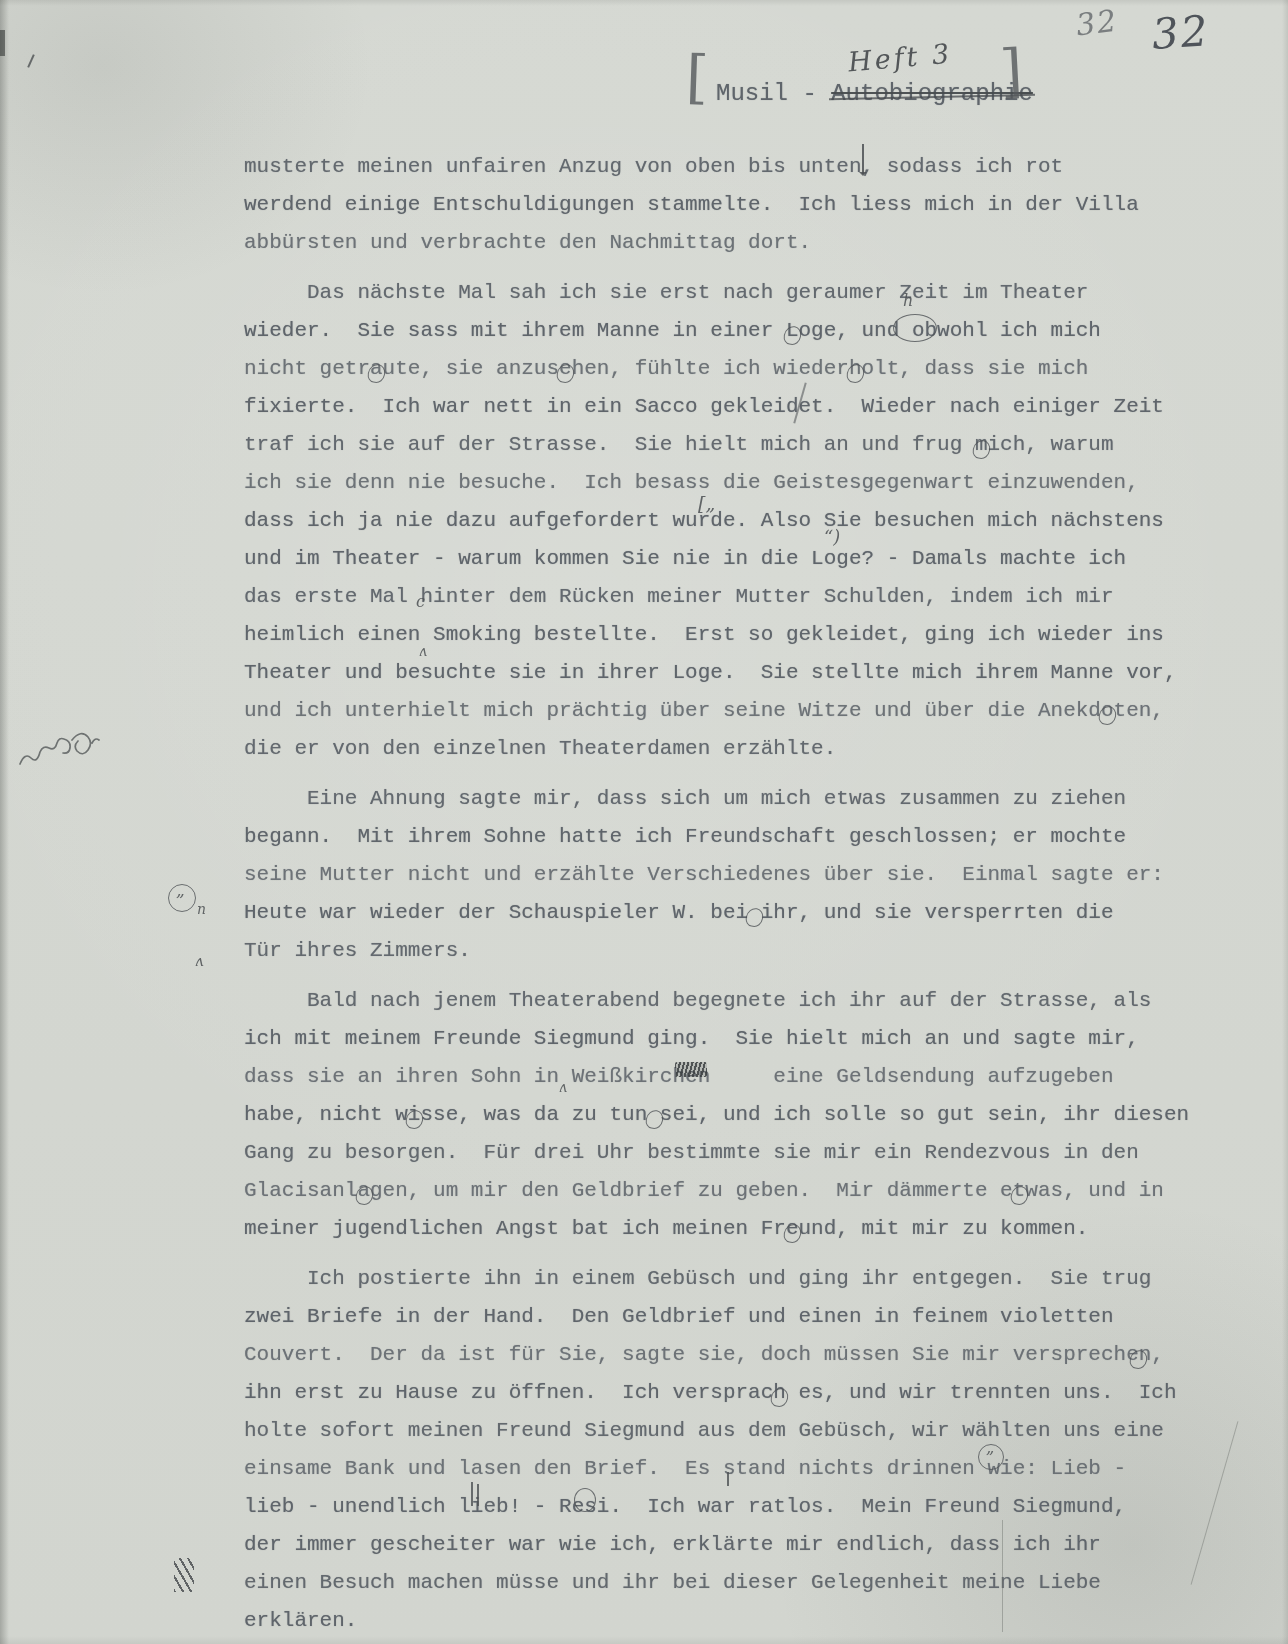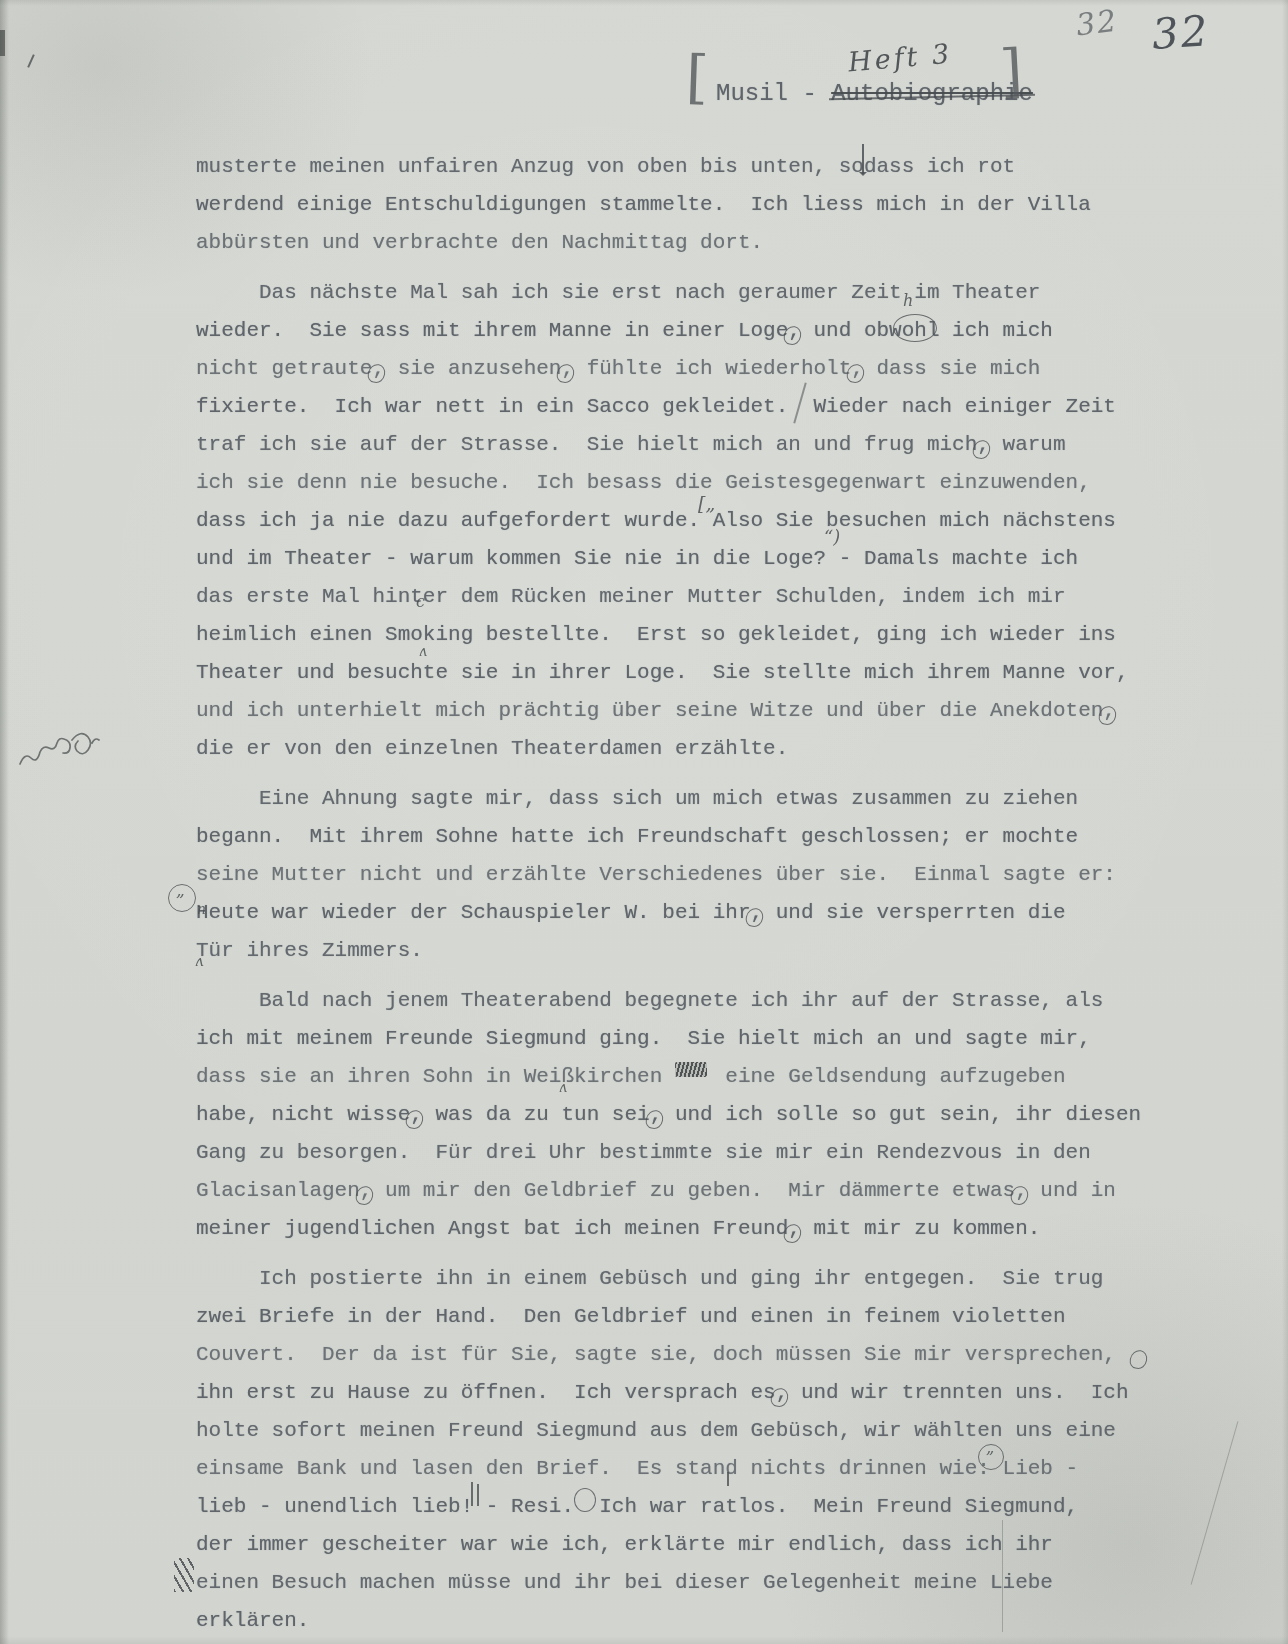--- a/index.html
+++ b/index.html
@@ -20,21 +20,21 @@
       linear-gradient(to bottom, rgba(58,62,58,.10), rgba(58,62,58,0) 6px),
       linear-gradient(to top, rgba(58,62,58,.08), rgba(58,62,58,0) 8px);
   }
   
   .typescript{
     position:absolute;left:196px;top:148px;
     font-size:21px;line-height:38px;white-space:pre;
     color:#5f656b;text-shadow:0 0 1px rgba(95,101,107,.55);
   }
   .para{margin:0 0 12px 0;}
-  .line{height:38px;}
+  .line{height:38px;margin-left:48px;}
   .para .line:nth-child(3n){opacity:.88;}
   .para .line:nth-child(4n+1){opacity:.96;}
   
   .bracket{position:absolute;font-family:"DejaVu Serif",serif;color:#55595c;font-size:58px;line-height:1;opacity:.8;}
   .bracket.open{left:686px;top:48px;transform:rotate(2deg);}
   .bracket.close{left:1000px;top:42px;transform:rotate(-3deg);}
   .header-line{position:absolute;left:716px;top:80px;font-size:24px;color:#5f656b;white-space:pre;text-shadow:0 0 1px rgba(95,101,107,.5);}
   .struck{position:relative;text-decoration:line-through;text-decoration-color:rgba(70,74,77,.9);text-decoration-thickness:2px;}
   .struck::after{content:'';position:absolute;left:-2px;right:-2px;top:58%;height:2px;background:rgba(70,74,77,.75);transform:rotate(-1.2deg);}
   .heft{position:absolute;left:848px;top:42px;font-family:"DejaVu Serif",serif;font-style:italic;font-size:27px;color:#45494c;transform:rotate(-5deg);letter-spacing:3px;opacity:.9;}

